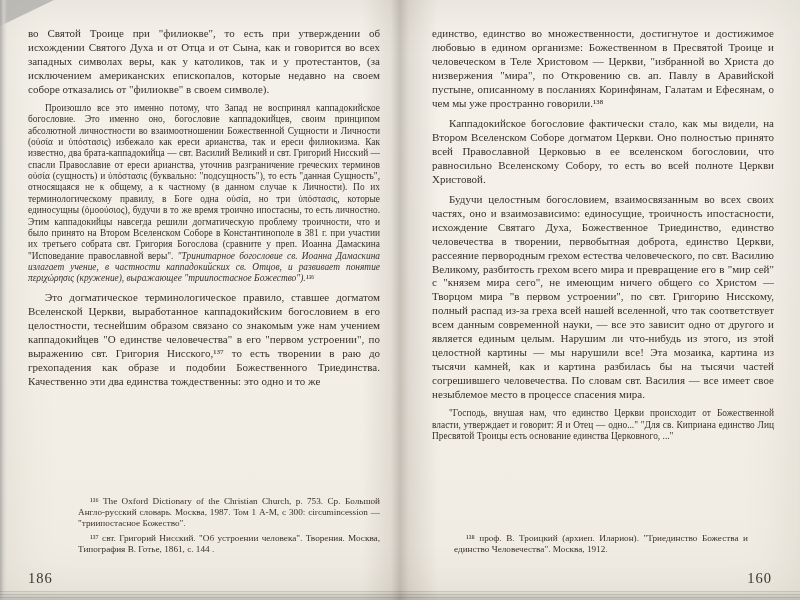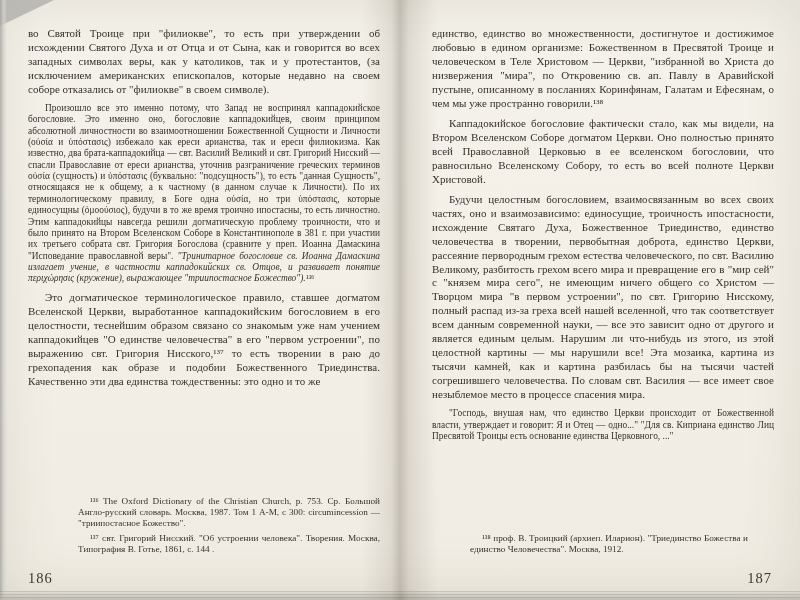--- a/index.html
+++ b/index.html
@@ -75,21 +75,21 @@
   }
   .italic { font-style: italic; }
 
   .foot {
     margin-top: auto;
     font-size: 9.2px;
     line-height: 1.22;
     text-align: justify;
   }
   .page.left  .foot { margin-left: 50px; }
-  .page.right .foot { margin-left: 38px; margin-right: 26px; }
+  .page.right .foot { margin-left: 22px; margin-right: 26px; }
   .foot p { margin: 0 0 3px 0; text-indent: 12px; }
 
   .pagenum {
     position: absolute; bottom: 13px;
     font-size: 14.5px;
     letter-spacing: 1px;
     color: #3b352d;
   }
   .page.left  .pagenum { left: 28px; }
   .page.right .pagenum { right: 28px; }
@@ -120,21 +120,21 @@
         <div class="bodytext">
           <p>единство, единство во множественности, достигнутое и достижимое любовью в едином организме: Божественном в Пресвятой Троице и человеческом в Теле Христовом — Церкви, "избранной во Христа до низвержения "мира", по Откровению св. ап. Павлу в Аравийской пустыне, описанному в посланиях Коринфянам, Галатам и Ефесянам, о чем мы уже пространно говорили.¹³⁸</p>
           <p class="indent">Каппадокийское богословие фактически стало, как мы видели, на Втором Вселенском Соборе догматом Церкви. Оно полностью принято всей Православной Церковью в ее вселенском богословии, что равносильно Вселенскому Собору, то есть во всей полноте Церкви Христовой.</p>
           <p class="indent">Будучи целостным богословием, взаимосвязанным во всех своих частях, оно и взаимозависимо: единосущие, троичность ипостасности, исхождение Святаго Духа, Божественное Триединство, единство человечества в творении, первобытная доброта, единство Церкви, рассеяние первородным грехом естества человеческого, по свт. Василию Великому, разбитость грехом всего мира и превращение его в "мир сей" с "князем мира сего", не имеющим ничего общего со Христом — Творцом мира "в первом устроении", по свт. Григорию Нисскому, полный распад из-за греха всей нашей вселенной, что так соответствует всем данным современной науки, — все это зависит одно от другого и является единым целым. Нарушим ли что-нибудь из этого, из этой целостной картины — мы нарушили все! Эта мозаика, картина из тысячи камней, как и картина разбилась бы на тысячи частей согрешившего человечества. По словам свт. Василия — все имеет свое незыблемое место в процессе спасения мира.</p>
           <p class="indent small">"Господь, внушая нам, что единство Церкви происходит от Божественной власти, утверждает и говорит: Я и Отец — одно..." "Для св. Киприана единство Лиц Пресвятой Троицы есть основание единства Церковного, ..."</p>
         </div>
         <div class="foot">
           <p>¹³⁸ проф. В. Троицкий (архиеп. Иларион). "Триединство Божества и единство Человечества". Москва, 1912.</p>
         </div>
       </div>
-      <div class="pagenum">187</div>
+      <div class="pagenum">160</div>
     </div>
 
     <div class="gutter"></div>
     <div class="corner-wedge"></div>
     <div class="edge-left"></div>
     <div class="edge-bottom"></div>
   </div>
 </div>
 
 </body></html>

